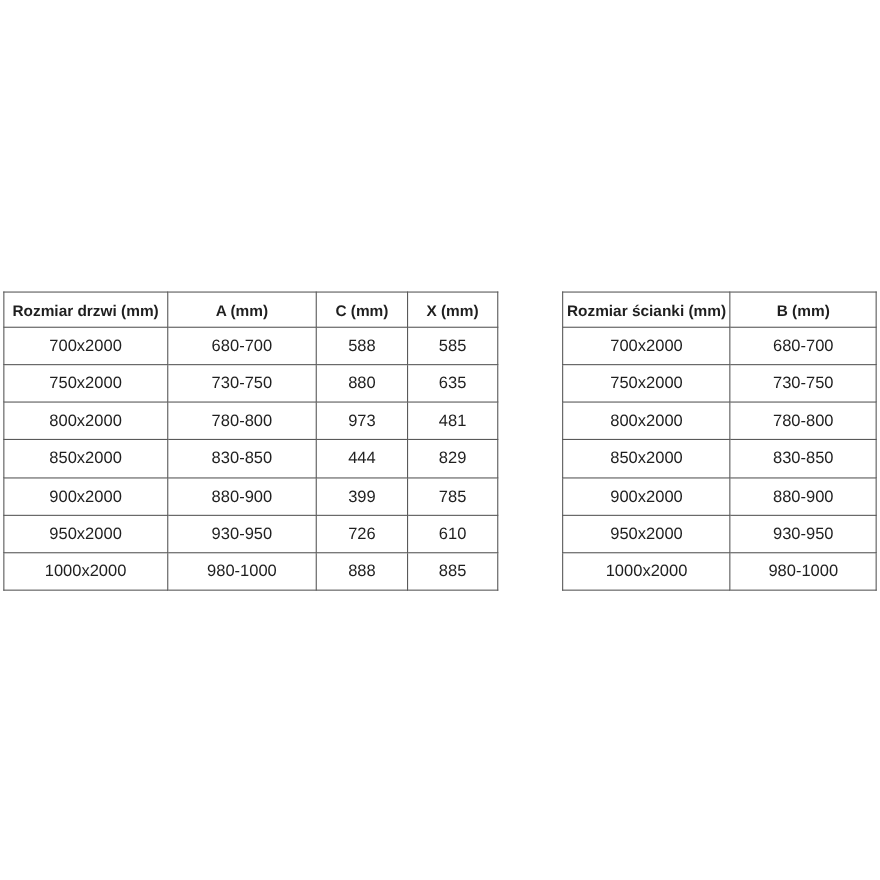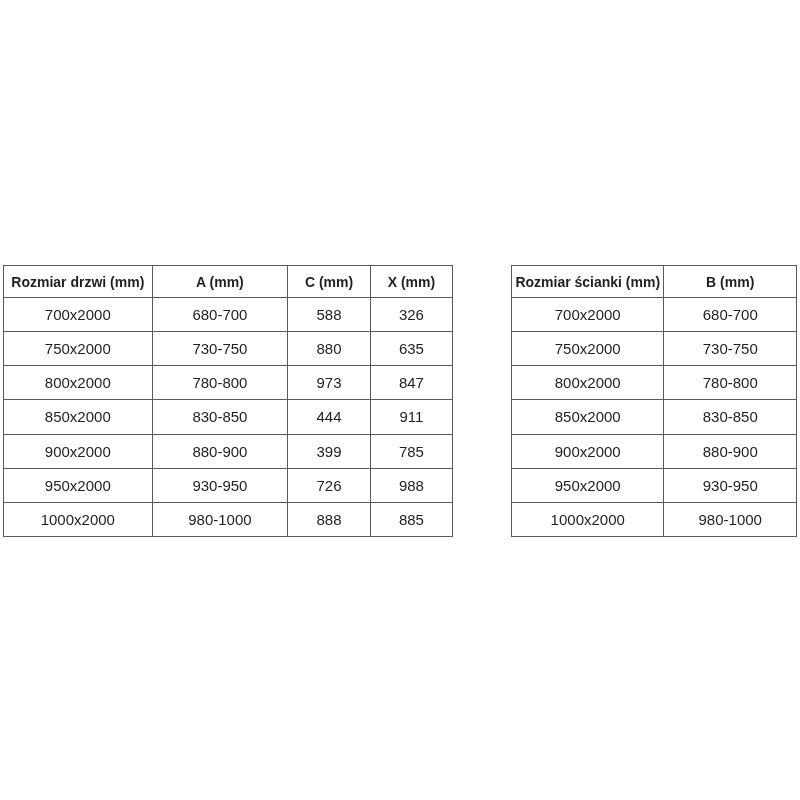--- a/index.html
+++ b/index.html
@@ -70,51 +70,51 @@
           <th>A (mm)</th>
           <th>C (mm)</th>
           <th>X (mm)</th>
         </tr>
       </thead>
       <tbody>
         <tr>
           <td>700x2000</td>
           <td>680-700</td>
           <td>588</td>
-          <td>326</td>
+          <td>585</td>
         </tr>
         <tr>
           <td>750x2000</td>
           <td>730-750</td>
           <td>880</td>
           <td>635</td>
         </tr>
         <tr>
           <td>800x2000</td>
           <td>780-800</td>
           <td>973</td>
-          <td>847</td>
+          <td>481</td>
         </tr>
         <tr>
           <td>850x2000</td>
           <td>830-850</td>
           <td>444</td>
-          <td>911</td>
+          <td>829</td>
         </tr>
         <tr>
           <td>900x2000</td>
           <td>880-900</td>
           <td>399</td>
           <td>785</td>
         </tr>
         <tr>
           <td>950x2000</td>
           <td>930-950</td>
           <td>726</td>
-          <td>988</td>
+          <td>610</td>
         </tr>
         <tr>
           <td>1000x2000</td>
           <td>980-1000</td>
           <td>888</td>
           <td>885</td>
         </tr>
       </tbody>
     </table>
 

